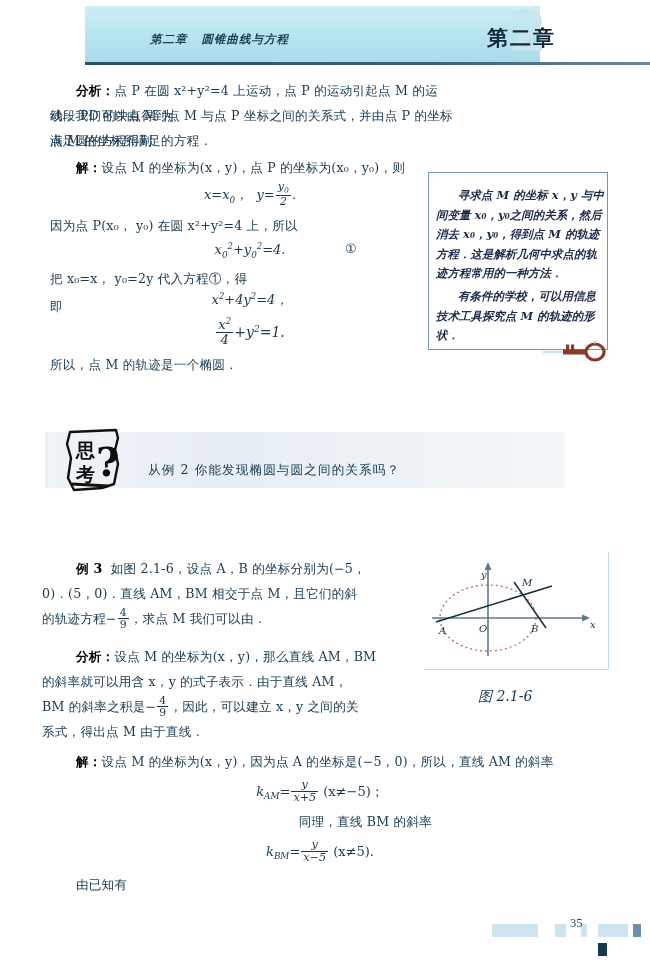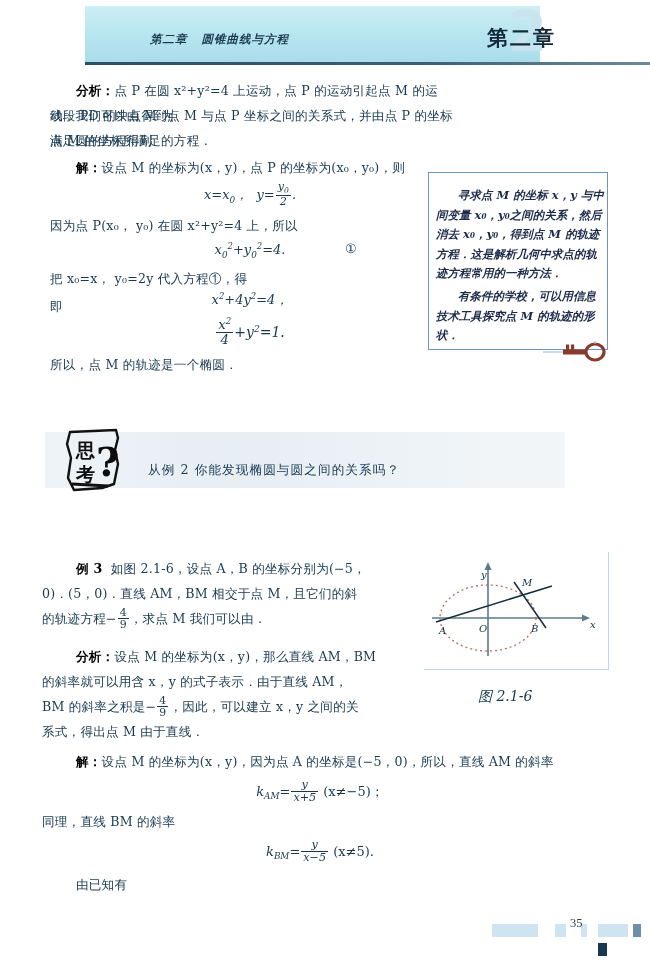--- a/index.html
+++ b/index.html
@@ -286,21 +286,21 @@
 <div class="para" style="left:42px; top:719px; width:390px;">系式，得出点 M 由于直线．</div>
 
 <div class="para" style="left:50px; top:749px; width:570px;">
   <span class="indent"></span><span class="label-red">解：</span><span>设点 M 的坐标为(x，y)，因为点 A 的坐标是(−5，0)，所以，直线 AM 的斜率</span>
 </div>
 
 <div class="eq" style="left:190px; top:780px; width:260px;">
   <i class="mathv">k</i><sub>AM</sub>=<span class="frac"><span class="num">y</span><span class="den">x+5</span></span>&nbsp;<span style="font-style:normal;">(x≠−5)；</span>
 </div>
 
-<div class="para" style="left:42px; top:809px; width:390px;">同理，直线 BM 的斜率</div>
+<div class="para" style="left:42px; top:809px; width:390px;text-align:right;">同理，直线 BM 的斜率</div>
 
 <div class="eq" style="left:190px; top:840px; width:260px;">
   <i class="mathv">k</i><sub>BM</sub>=<span class="frac"><span class="num">y</span><span class="den">x−5</span></span>&nbsp;<span style="font-style:normal;">(x≠5).</span>
 </div>
 
 <div class="para" style="left:50px; top:872px;">
   <span class="indent"></span><span>由已知有</span>
 </div>
 
 <div class="figbox"></div>

